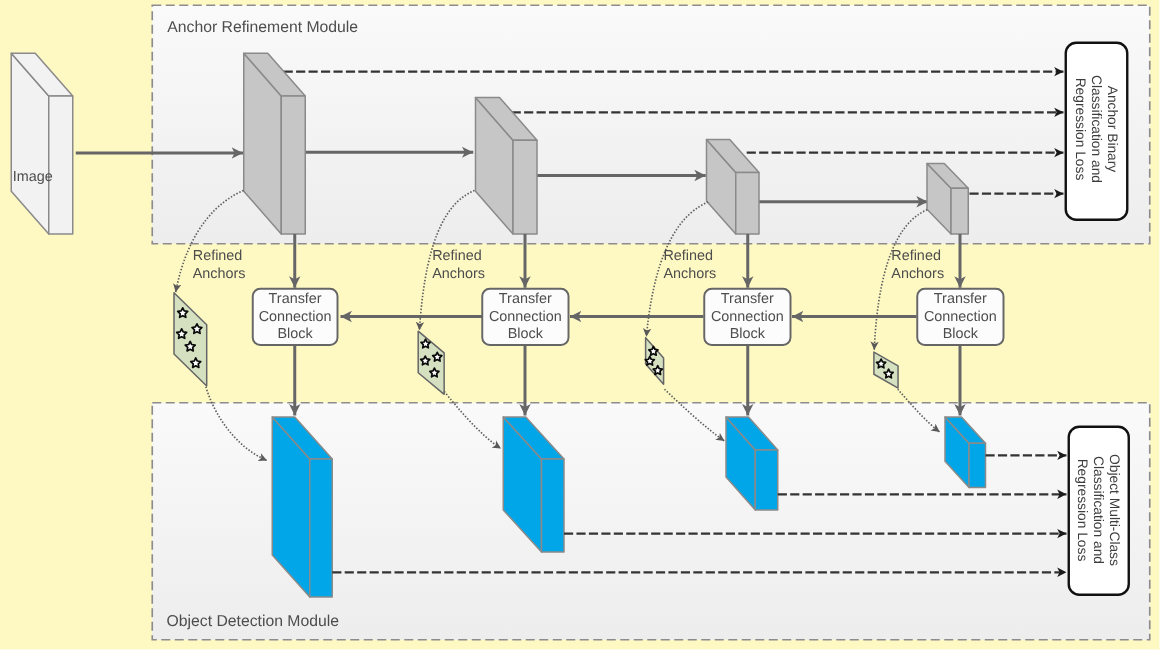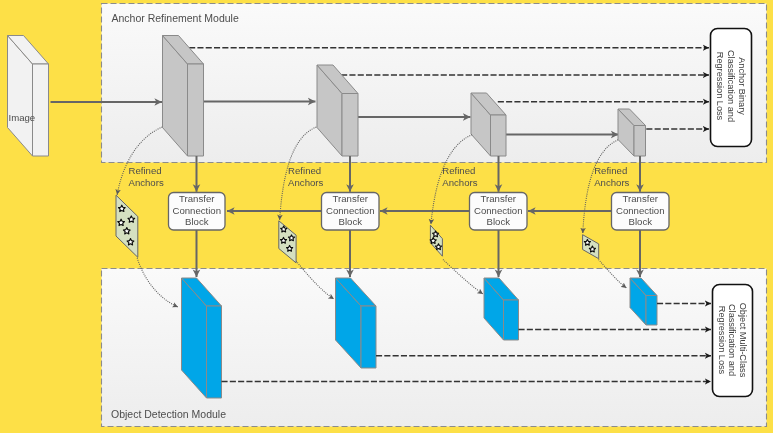--- a/index.html
+++ b/index.html
@@ -1,18 +1,18 @@
 <!DOCTYPE html>
 <html><head>
 <meta charset="utf-8">
 <title>RefineDet Architecture</title>
 <style>
   html,body{margin:0;padding:0;background:#ffffff;}
   body{width:773px;height:433px;overflow:hidden;font-family:"Liberation Sans",sans-serif;}
-  #stage{position:relative;width:773px;height:433px;background:#fde047;}
+  #stage{position:relative;width:773px;height:433px;background:#fef9c3;}
   svg#diagram{position:absolute;left:0;top:0;display:block;}
   text{font-family:"Liberation Sans",sans-serif;fill:#4d4d4d;}
   .modlbl{font-size:10.5px;}
   .tcblbl{font-size:9.6px;}
   .refinedlbl{font-size:9.6px;}
   .losslbl{font-size:9.2px;fill:#3d3d3d;}
   .imglbl{font-size:9.6px;}
 </style>
 </head>
 <body>

